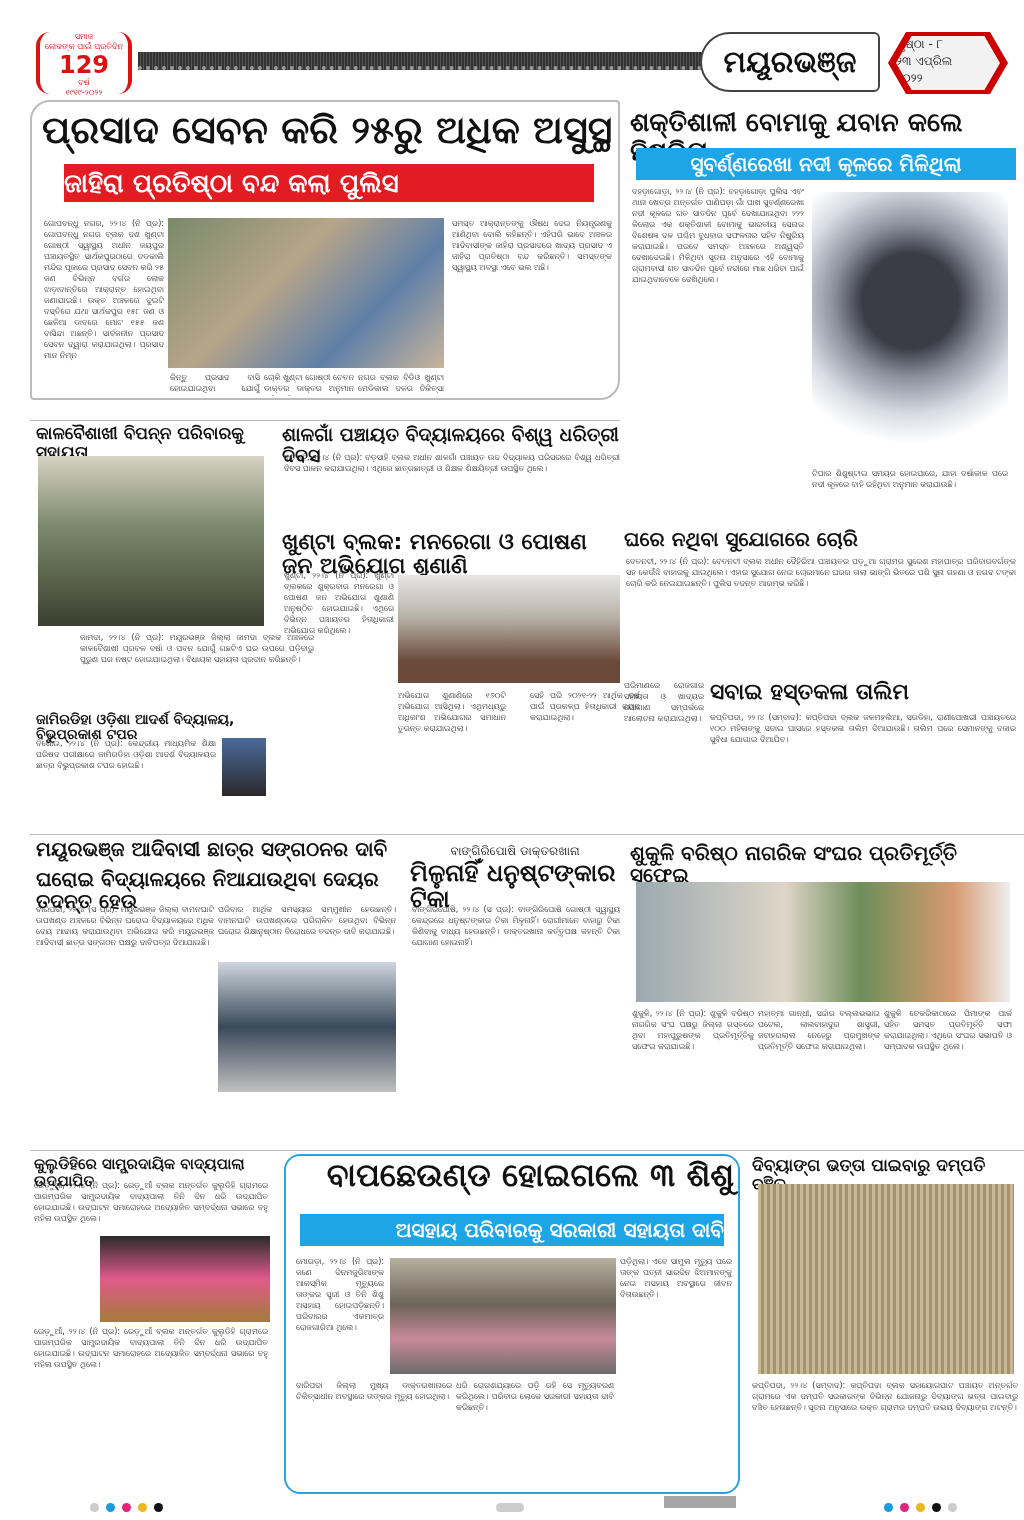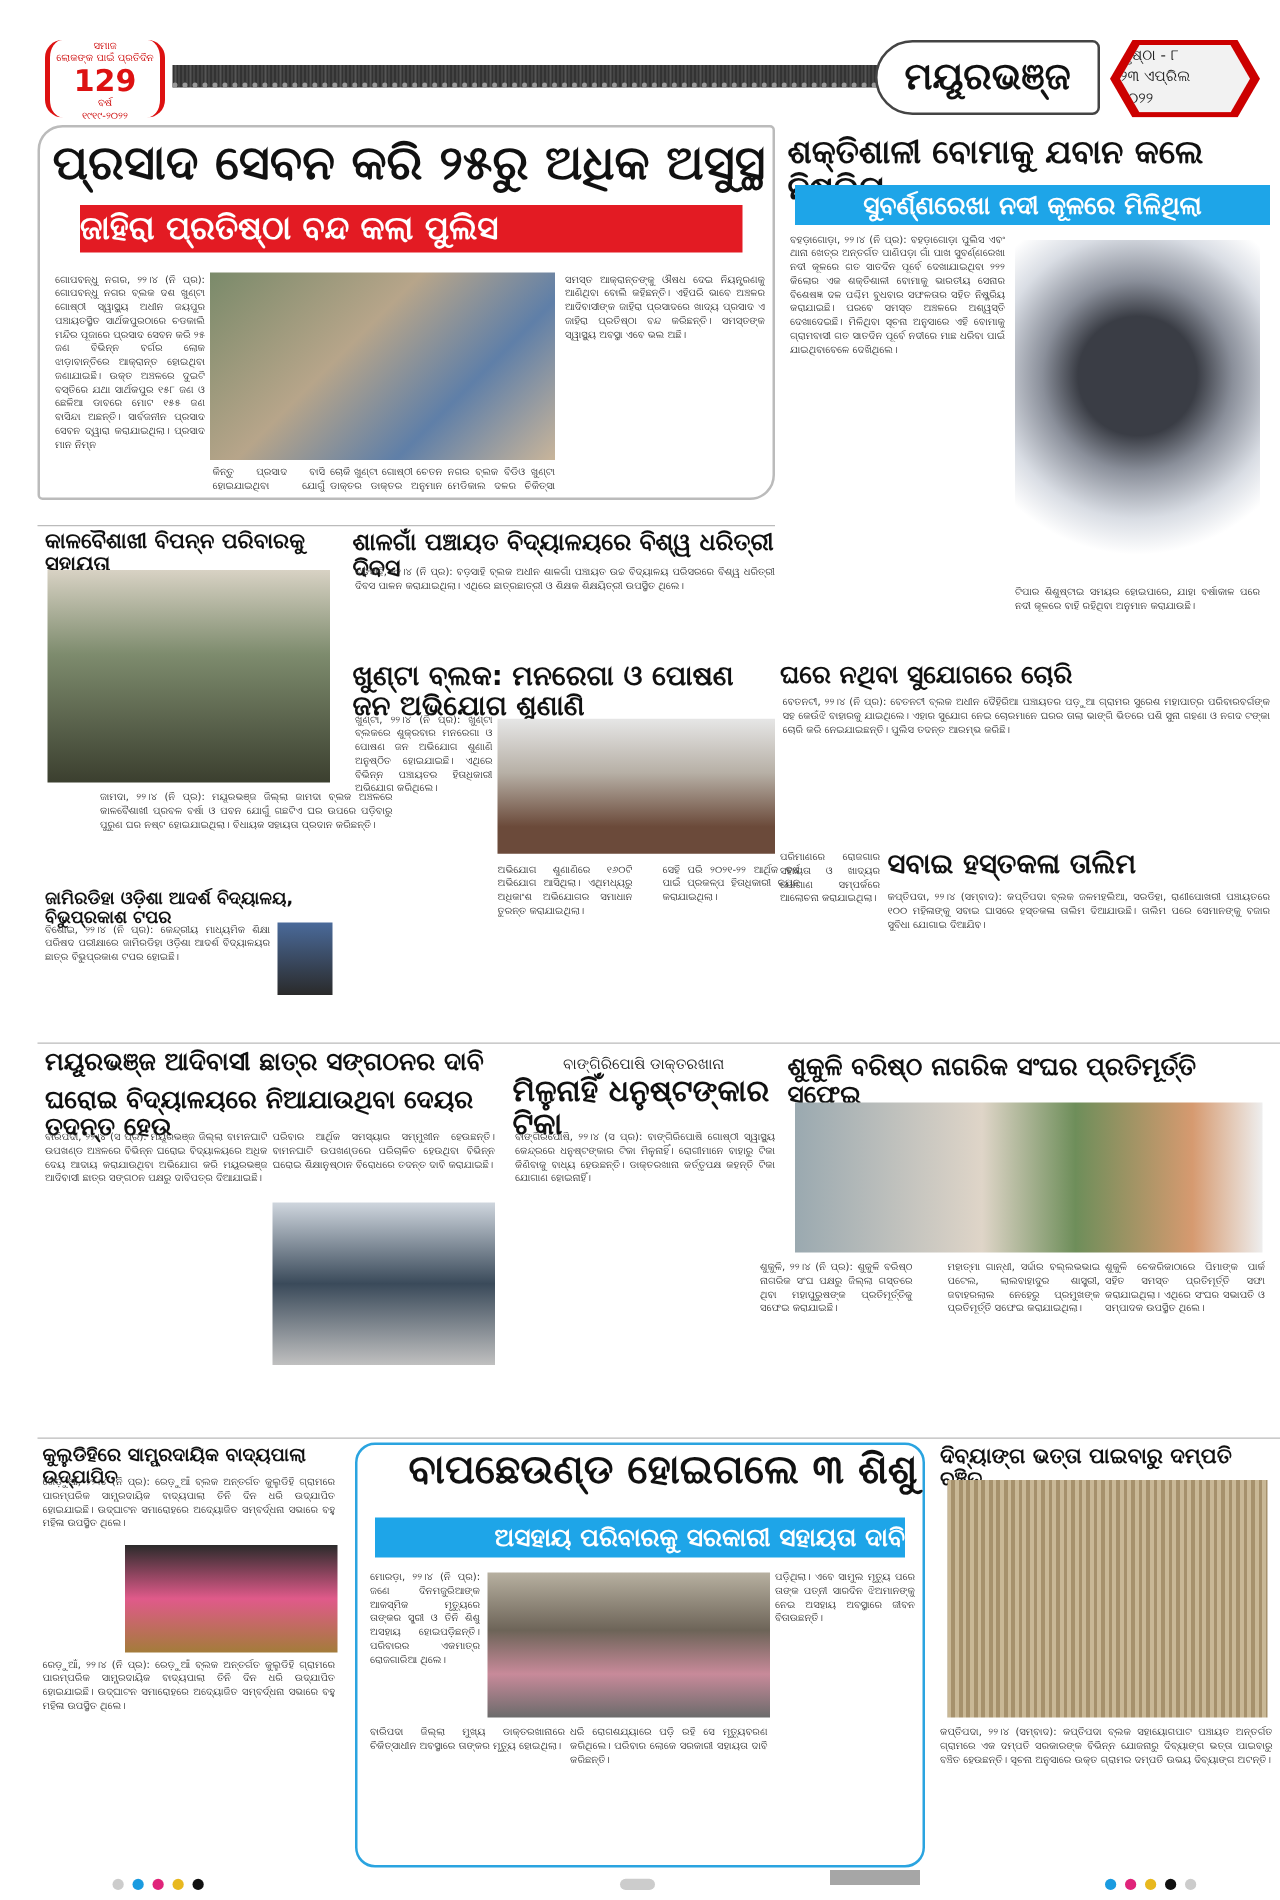--- a/index.html
+++ b/index.html
@@ -106,21 +106,21 @@
 <div class="abs body-text" style="left:36px;top:904px;width:178px;height:246px;">ବାରିପଦା, ୨୨।୪ (ସ ପ୍ର): ମୟୂରଭଞ୍ଜ ଜିଲ୍ଲା ବାମନଘାଟି ଉପଖଣ୍ଡ ଅଞ୍ଚଳରେ ବିଭିନ୍ନ ଘରୋଇ ବିଦ୍ୟାଳୟରେ ଅଧିକ ଦେୟ ଆଦାୟ କରାଯାଉଥିବା ଅଭିଯୋଗ କରି ମୟୂରଭଞ୍ଜ ଆଦିବାସୀ ଛାତ୍ର ସଙ୍ଗଠନ ପକ୍ଷରୁ ଦାବିପତ୍ର ଦିଆଯାଇଛି।</div>
 <div class="abs body-text" style="left:218px;top:904px;width:178px;height:54px;">ପରିବାର ଆର୍ଥିକ ସମସ୍ୟାର ସମ୍ମୁଖୀନ ହେଉଛନ୍ତି। ବାମନଘାଟି ଉପଖଣ୍ଡରେ ପରିଚାଳିତ ହେଉଥିବା ବିଭିନ୍ନ ଘରୋଇ ଶିକ୍ଷାନୁଷ୍ଠାନ ବିରୋଧରେ ତଦନ୍ତ ଦାବି କରାଯାଇଛି।</div>
 <div class="abs photo group" style="left:218px;top:962px;width:178px;height:130px;"></div>
 
 <div class="abs" style="left:410px;top:844px;width:210px;font-size:12px;text-align:center;">ବାଙ୍ଗିରିପୋଷି ଡାକ୍ତରଖାନା</div>
 <div class="abs h1" style="left:410px;top:860px;width:214px;font-size:24px;">ମିଳୁନାହିଁ ଧନୁଷ୍ଟଙ୍କାର ଟିକା</div>
 <div class="abs body-text" style="left:412px;top:904px;width:208px;height:246px;">ବାଙ୍ଗିରିପୋଷି, ୨୨।୪ (ସ ପ୍ର): ବାଙ୍ଗିରିପୋଷି ଗୋଷ୍ଠୀ ସ୍ୱାସ୍ଥ୍ୟ କେନ୍ଦ୍ରରେ ଧନୁଷ୍ଟଙ୍କାର ଟିକା ମିଳୁନାହିଁ। ରୋଗୀମାନେ ବାହାରୁ ଟିକା କିଣିବାକୁ ବାଧ୍ୟ ହେଉଛନ୍ତି। ଡାକ୍ତରଖାନା କର୍ତ୍ତୃପକ୍ଷ କହନ୍ତି ଟିକା ଯୋଗାଣ ହୋଇନାହିଁ।</div>
 
 <div class="abs h1" style="left:630px;top:842px;width:390px;font-size:20px;">ଶୁକୁଳି ବରିଷ୍ଠ ନାଗରିକ ସଂଘର ପ୍ରତିମୂର୍ତ୍ତି ସଫେଇ</div>
 <div class="abs photo statue" style="left:636px;top:882px;width:374px;height:120px;"></div>
-<div class="abs body-text" style="left:608px;top:1008px;width:122px;height:140px;">ଶୁକୁଳି, ୨୨।୪ (ନି ପ୍ର): ଶୁକୁଳି ବରିଷ୍ଠ ନାଗରିକ ସଂଘ ପକ୍ଷରୁ ଜିଲ୍ଲା ଗସ୍ତରେ ଥିବା ମହାପୁରୁଷଙ୍କ ପ୍ରତିମୂର୍ତ୍ତିକୁ ସଫେଇ କରାଯାଇଛି।</div>
+<div class="abs body-text" style="left:632px;top:1008px;width:122px;height:140px;">ଶୁକୁଳି, ୨୨।୪ (ନି ପ୍ର): ଶୁକୁଳି ବରିଷ୍ଠ ନାଗରିକ ସଂଘ ପକ୍ଷରୁ ଜିଲ୍ଲା ଗସ୍ତରେ ଥିବା ମହାପୁରୁଷଙ୍କ ପ୍ରତିମୂର୍ତ୍ତିକୁ ସଫେଇ କରାଯାଇଛି।</div>
 <div class="abs body-text" style="left:758px;top:1008px;width:122px;height:140px;">ମହାତ୍ମା ଗାନ୍ଧୀ, ସର୍ଦ୍ଦାର ବଲ୍ଲଭଭାଇ ପଟେଲ, ଲାଲବାହାଦୁର ଶାସ୍ତ୍ରୀ, ଜବାହରଲାଲ ନେହେରୁ ପ୍ରମୁଖଙ୍କ ପ୍ରତିମୂର୍ତ୍ତି ସଫେଇ କରାଯାଇଥିଲା।</div>
 <div class="abs body-text" style="left:884px;top:1008px;width:128px;height:140px;">ଶୁକୁଳି ଚେକରିକାଠାରେ ପିମାଙ୍କ ପାର୍କ ସହିତ ସମସ୍ତ ପ୍ରତିମୂର୍ତ୍ତି ସଫା କରାଯାଇଥିଲା। ଏଥିରେ ସଂଘର ସଭାପତି ଓ ସମ୍ପାଦକ ଉପସ୍ଥିତ ଥିଲେ।</div>
 
 <div class="abs hline" style="left:30px;top:1150px;width:994px;"></div>
 
 <div class="abs h1" style="left:34px;top:1156px;width:240px;font-size:15px;">କୁଲୁଡିହିରେ ସାମ୍ପ୍ରଦାୟିକ ବାଦ୍ୟପାଲା ଉଦ୍‌ଯାପିତ</div>
 <div class="abs body-text" style="left:34px;top:1180px;width:234px;height:48px;">ରେଡ଼ୁଆଁ, ୨୨।୪ (ନି ପ୍ର): ରେଡ଼ୁଆଁ ବ୍ଲକ ଅନ୍ତର୍ଗତ କୁଲୁଡିହି ଗ୍ରାମରେ ପାରମ୍ପରିକ ସାମ୍ପ୍ରଦାୟିକ ବାଦ୍ୟପାଲା ତିନି ଦିନ ଧରି ଉଦ୍‌ଯାପିତ ହୋଇଯାଇଛି। ଉଦ୍‌ଘାଟନ ସମାରୋହରେ ଅଦ୍ୟୋଜିତ ସମ୍ବର୍ଦ୍ଧନା ସଭାରେ ବହୁ ମହିଳା ଉପସ୍ଥିତ ଥିଲେ।</div>
 <div class="abs photo culture" style="left:100px;top:1236px;width:170px;height:86px;"></div>
 <div class="abs body-text" style="left:34px;top:1326px;width:234px;height:155px;">ରେଡ଼ୁଆଁ, ୨୨।୪ (ନି ପ୍ର): ରେଡ଼ୁଆଁ ବ୍ଲକ ଅନ୍ତର୍ଗତ କୁଲୁଡିହି ଗ୍ରାମରେ ପାରମ୍ପରିକ ସାମ୍ପ୍ରଦାୟିକ ବାଦ୍ୟପାଲା ତିନି ଦିନ ଧରି ଉଦ୍‌ଯାପିତ ହୋଇଯାଇଛି। ଉଦ୍‌ଘାଟନ ସମାରୋହରେ ଅଦ୍ୟୋଜିତ ସମ୍ବର୍ଦ୍ଧନା ସଭାରେ ବହୁ ମହିଳା ଉପସ୍ଥିତ ଥିଲେ।</div>
 

